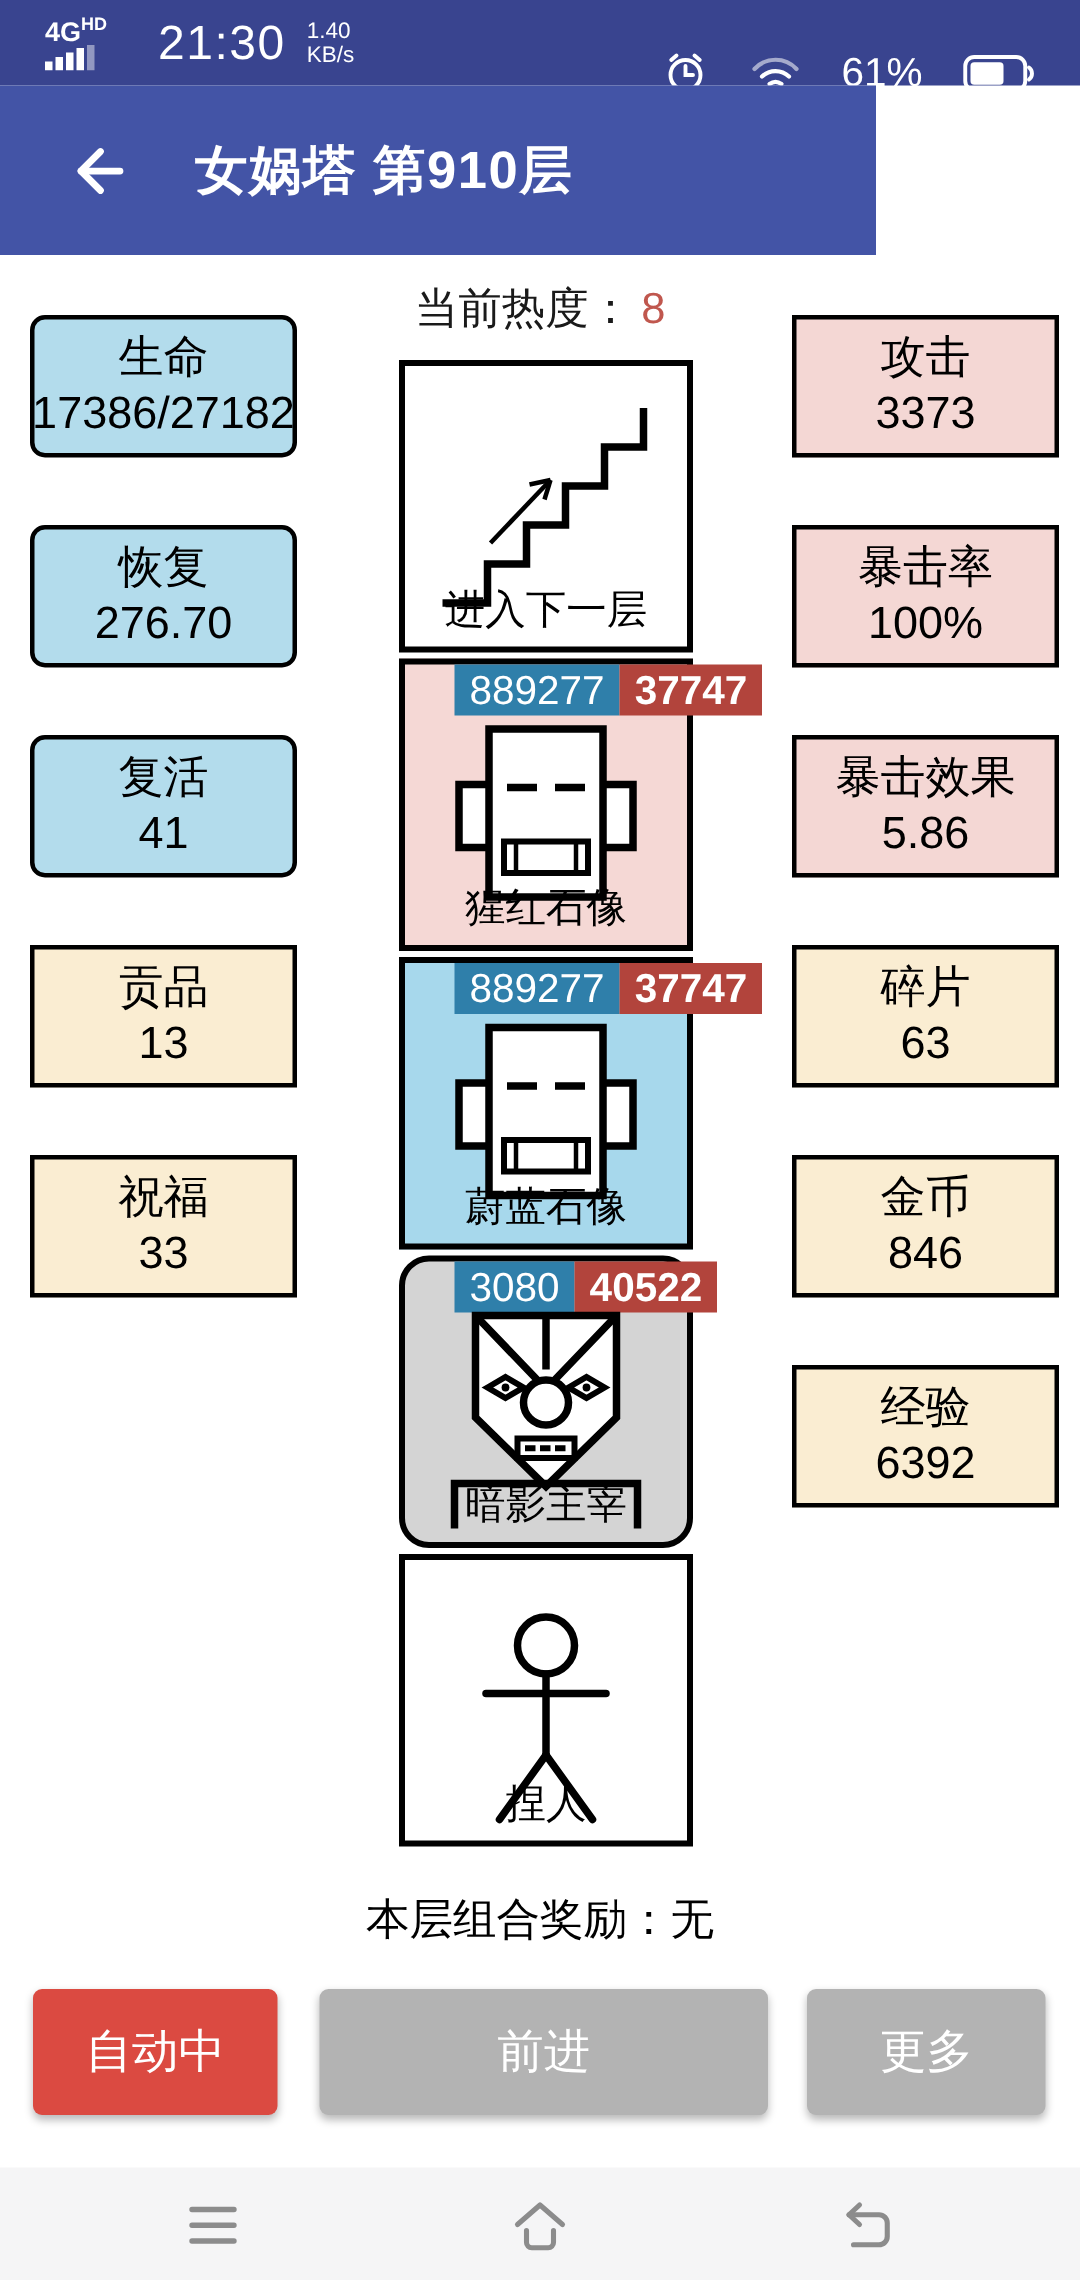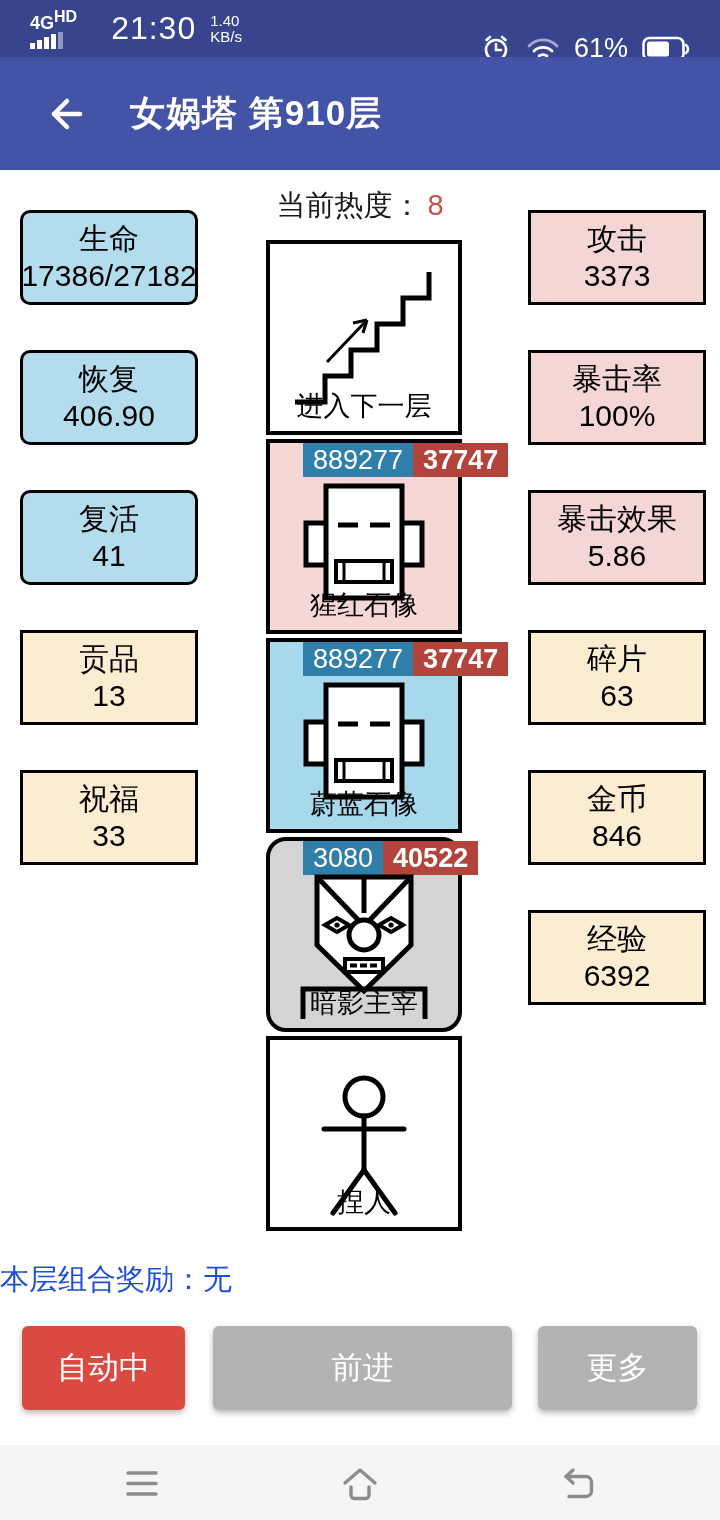--- a/index.html
+++ b/index.html
@@ -10,41 +10,41 @@
     font-family:"Liberation Sans","DejaVu Sans",sans-serif;
   }
   
   .status-bar{
     position:absolute; top:0; left:0; width:720px; height:57px;
     background:#39448F; color:#fff;
     display:flex; align-items:center; justify-content:space-between;
     padding:0 30px;
   }
   .sb-left{ display:flex; align-items:center; gap:14px; }
-  .sb-right{ display:flex; align-items:center; gap:14px;margin-top:40px; }
+  .sb-right{ display:flex; align-items:center; gap:27px;margin-top:40px; }
   .net-block{ display:flex; flex-direction:column; align-items:flex-start; line-height:1; }
   .net-type{ font-size:18px; font-weight:bold; }
-  .net-type sup{ font-size:16px; font-weight:bold;margin-top:20px; }
+  .net-type sup{ font-size:12px; font-weight:bold;margin-top:20px; }
   .sb-time{ font-size:32px; font-weight:400; letter-spacing:1px;margin-left:20px; }
   .speed-block{ display:flex; flex-direction:column; line-height:1.05; font-size:15px; }
   .battery-pct{ font-size:27px; }
   
   .app-bar{
-    position:absolute; top:57px; left:0; width:720px; height:113px;
+    position:absolute; top:57px; left:0; width:584px; height:113px;
     background:#4354A6; color:#fff;
     display:flex; align-items:center; padding-left:42px; gap:44px;
   }
   .app-title{ font-size:35px; font-weight:bold; letter-spacing:1px; }
   
   .main{ position:absolute; top:170px; left:0; width:720px; height:1350px; background:#fff; }
   .heat-line{ position:absolute; top:16px; left:0; width:720px; text-align:center;
     font-size:29px; color:#1a1a1a; }
   .heat-value{ color:#C0574E; padding-left:6px; }
-  .combo-line{ position:absolute; top:1090px; left:0; width:720px; text-align:left;
-    font-size:29px; color:#1d4ed8; }
+  .combo-line{ position:absolute; top:1090px; left:0; width:720px; text-align:center;
+    font-size:29px; color:#000000; }
   
   .col{ position:absolute; top:40px; display:flex; flex-direction:column; gap:45px; }
   .col-left{ left:20px; }
   .col-right{ left:528px;justify-content:flex-end; }
   .stat-box{
     width:178px; height:95px; border:3px solid #000;
     display:flex; flex-direction:column; align-items:center; justify-content:center;
     font-size:30px; color:#000; line-height:1.22; text-align:center;
   }
   .stat-blue{ background:#B3DCEC;border-radius:10px; }
@@ -142,21 +142,21 @@
 
     <div class="heat-line"><span>当前热度：</span><span class="heat-value">8</span></div>
 
     <div class="col col-left">
       <div class="stat-box stat-blue">
         <div>生命</div>
         <div>17386/27182</div>
       </div>
       <div class="stat-box stat-blue">
         <div>恢复</div>
-        <div>406.90</div>
+        <div>276.70</div>
       </div>
       <div class="stat-box stat-blue">
         <div>复活</div>
         <div>41</div>
       </div>
       <div class="stat-box stat-cream">
         <div>贡品</div>
         <div>13</div>
       </div>
       <div class="stat-box stat-cream">

